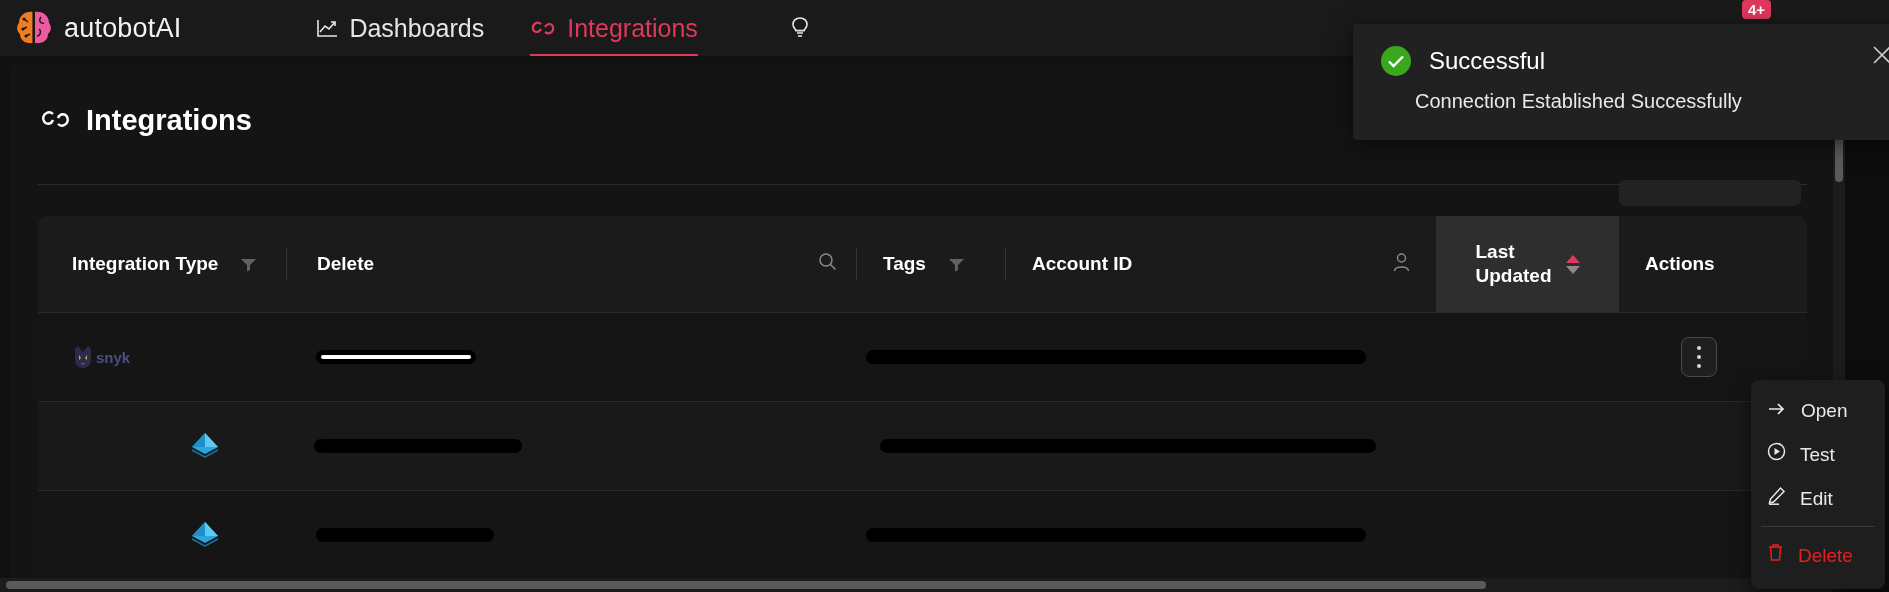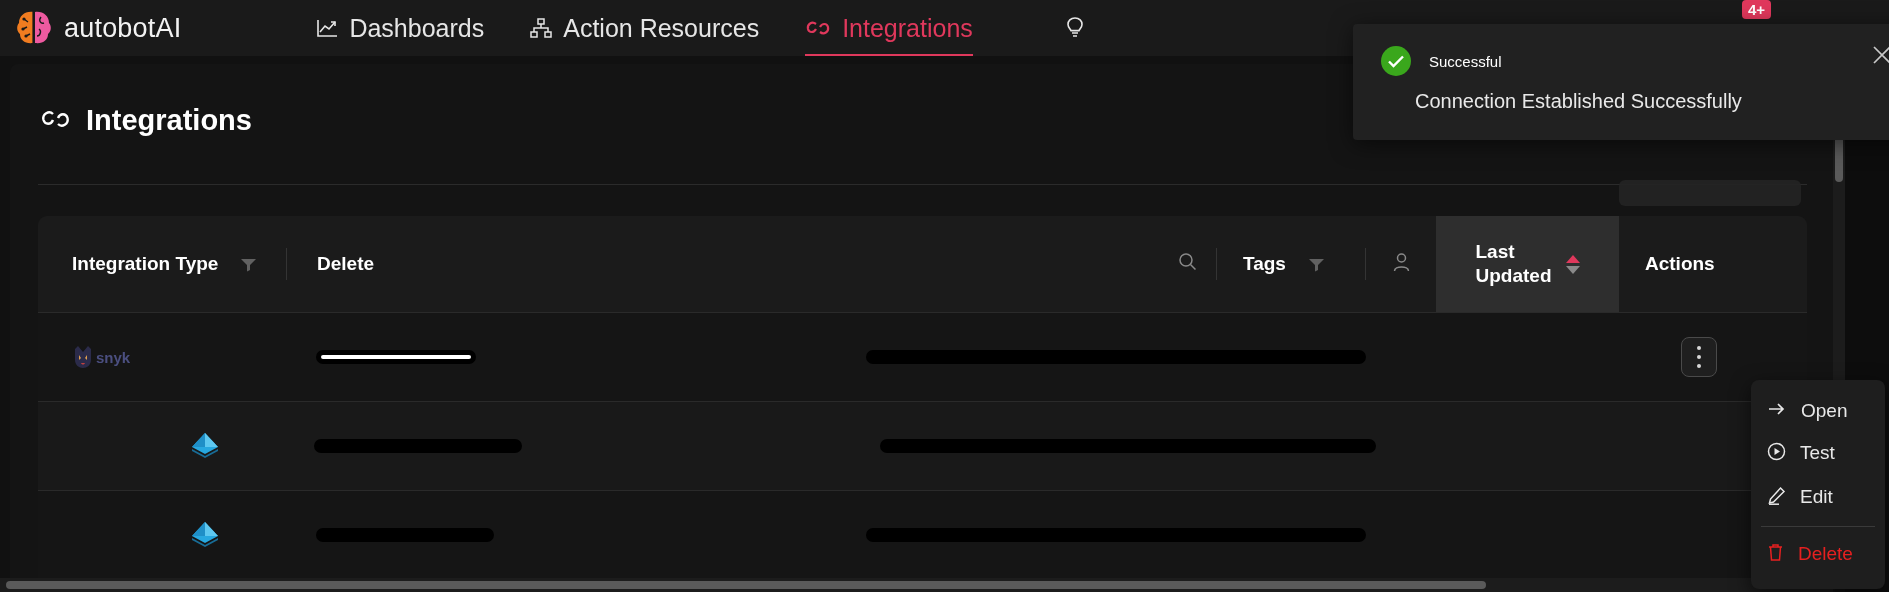--- a/index.html
+++ b/index.html
@@ -102,38 +102,38 @@
   }
   .kebab i { width: 4px; height: 4px; border-radius: 50%; background: #d8d8d8; display:block; }
 
   
   .menu {
     position: absolute; left: 1751px; top: 380px; width: 134px;
     background: #1e1e1e; border-radius: 8px; padding: 10px 0 12px 0;
     box-shadow: 0 6px 20px rgba(0,0,0,.6); z-index: 30;
   }
   .menu-item {
-    display: flex; align-items: flex-start; gap: 14px; padding: 10px 0 10px 16px;
+    display: flex; align-items: flex-end; gap: 14px; padding: 10px 0 10px 16px;
     color: #e8e8e8; font-size: 19px; cursor: pointer;
   }
   .menu-item.danger { color: #e62020; }
   .menu-sep { height: 1px; background: #3a3a3a; margin: 6px 10px; }
 
   
   .toast {
     position: absolute; left: 1353px; top: 24px; width: 560px; height: 116px;
     background: #212121; border-radius: 4px; z-index: 50;
     box-shadow: 0 4px 22px rgba(0,0,0,.55);
   }
   .toast-head { display: flex; align-items: center; gap: 18px; padding: 22px 0 0 28px; }
   .toast-check {
     width: 30px; height: 30px; border-radius: 50%; background: #3aa71c;
     display: flex; align-items: center; justify-content: center; flex: 0 0 auto;
   }
-  .toast-title { font-size: 15px; color: #ffffff; }
+  .toast-title { font-size: 24px; color: #ffffff; }
   .toast-body { padding: 14px 0 0 62px; font-size: 20px; color: #e9e9e9; }
   .toast-close {
     position: absolute; right: 20px; top: 20px; width: 22px; height: 22px; cursor: pointer;
     color: #c9c9c9;
   }
 
   
   .scroll-v {
     position: absolute; right: 0; top: 56px; width: 12px; bottom: 16px; background: #1c1c1c;
   }
@@ -177,31 +177,20 @@
         <span>
           <svg width="22" height="20" viewBox="0 0 22 20" fill="none" stroke="#e6e6e6" stroke-width="1.6">
             <path d="M2 2 v16 h19"></path>
               <polyline points="4,14 9,8 13,11 19,4"></polyline>
               <polyline points="15,4 19,4 19,8"></polyline>
           </svg>
         </span>
         <span>Dashboards</span>
       </div>
 
-      <div class="nav-item">
-        <span>
-          <svg width="22" height="20" viewBox="0 0 22 20" fill="none" stroke="#e6e6e6" stroke-width="1.5">
-            <rect x="8" y="1" width="6" height="5"></rect>
-              <rect x="1" y="14" width="6" height="5"></rect>
-            <rect x="15" y="14" width="6" height="5"></rect>
-            <path d="M11 6 v4 M4 14 v-4 h14 v4"></path>
-          </svg>
-        </span>
-        <span>Action Resources</span>
-      </div>
 
 
       <div class="nav-item active">
         <span>
           <svg width="26" height="20" viewBox="0 0 26 20" fill="none" stroke="#e0385c" stroke-width="2.2">
             <path d="M11 6 C7 3 2 6 3 11 C4 15 9 15 11 11"></path>
             <path d="M15 14 C19 17 24 14 23 9 C22 5 17 5 15 9"></path>
           </svg>
         </span>
         <span>Integrations</span>
@@ -266,20 +255,23 @@
           <div class="th col-tags">
             <span class="lbl">Tags</span>
             <span class="funnel">
               <svg width="17" height="15" viewBox="0 0 17 15">
                   <path d="M1 2 h15 l-6 6 v5 l-3 1.5 v-6.5 z" fill="#6e6e6e"></path>
                 </svg>
             </span>
           </div>
           <div class="sep"></div>
 
+          <div class="th col-acct">
+            <span class="lbl">Account ID</span>
+          </div>
 
           <div class="th col-person">
             <span>
               <svg width="19" height="20" viewBox="0 0 19 20" fill="none" stroke="#8a8a8a" stroke-width="1.5">
                 <circle cx="9.5" cy="6" r="4"></circle>
                   <path d="M2.5 19 C2.5 13.5 16.5 13.5 16.5 19"></path>
               </svg>
             </span>
           </div>
 

